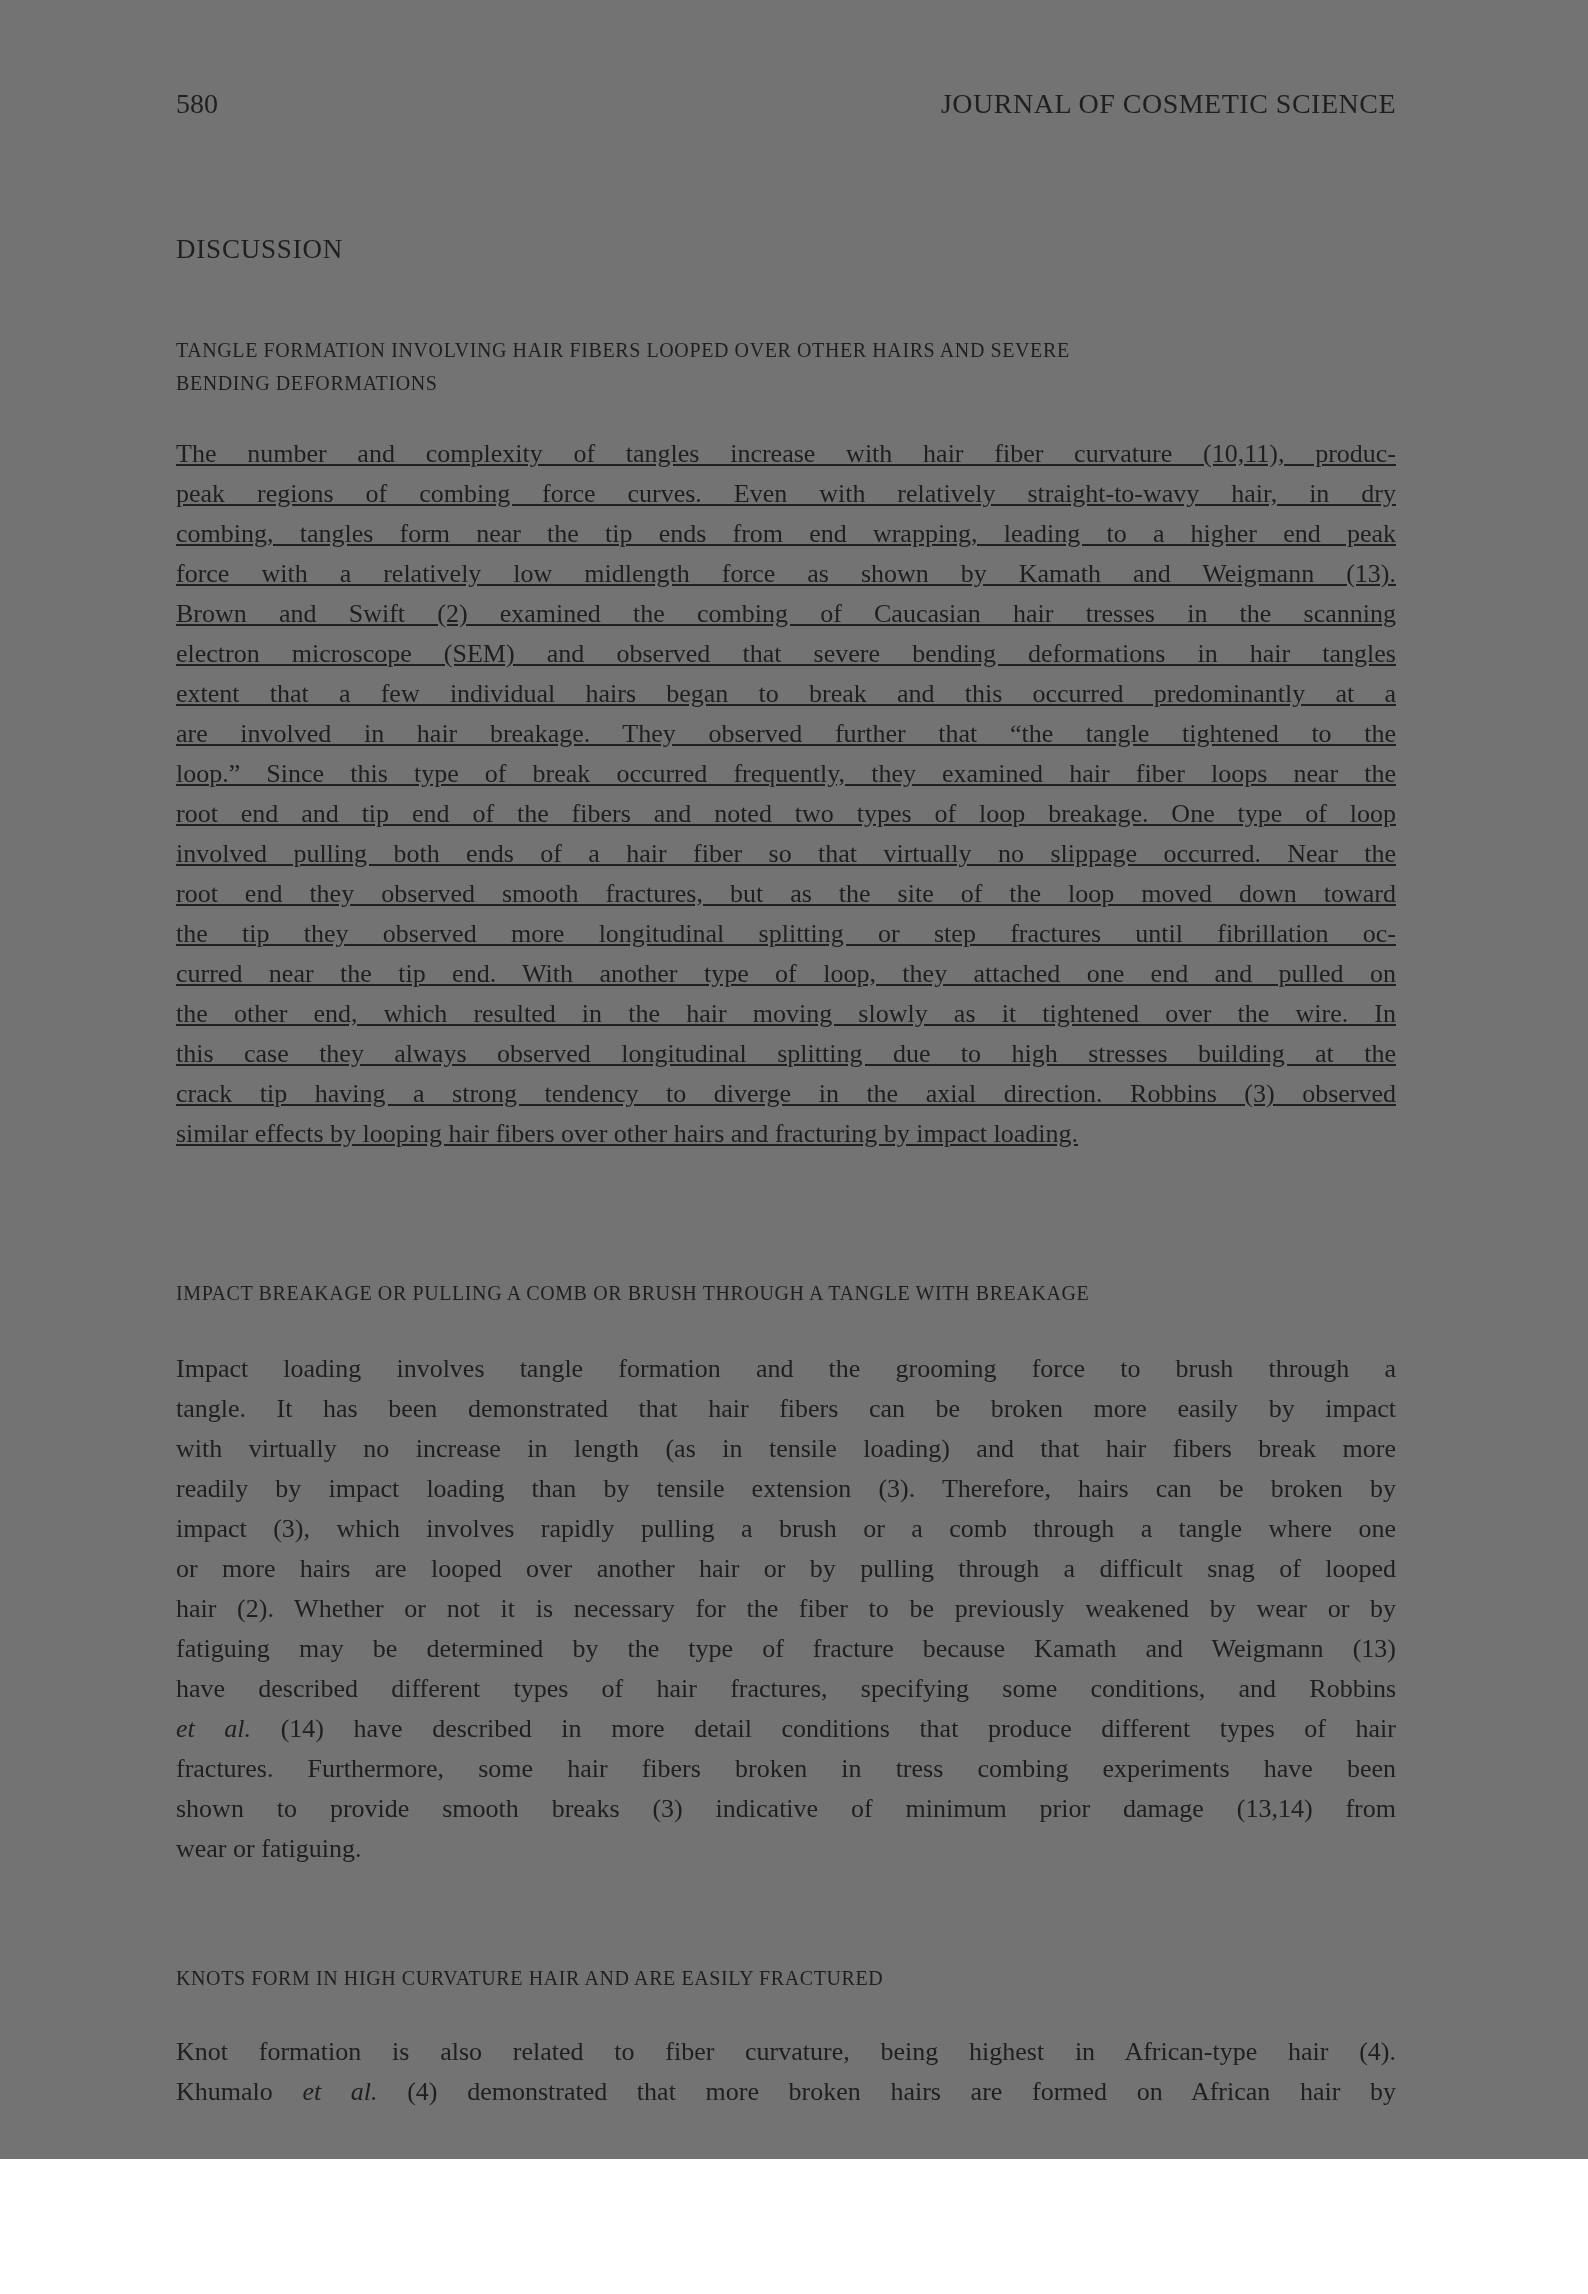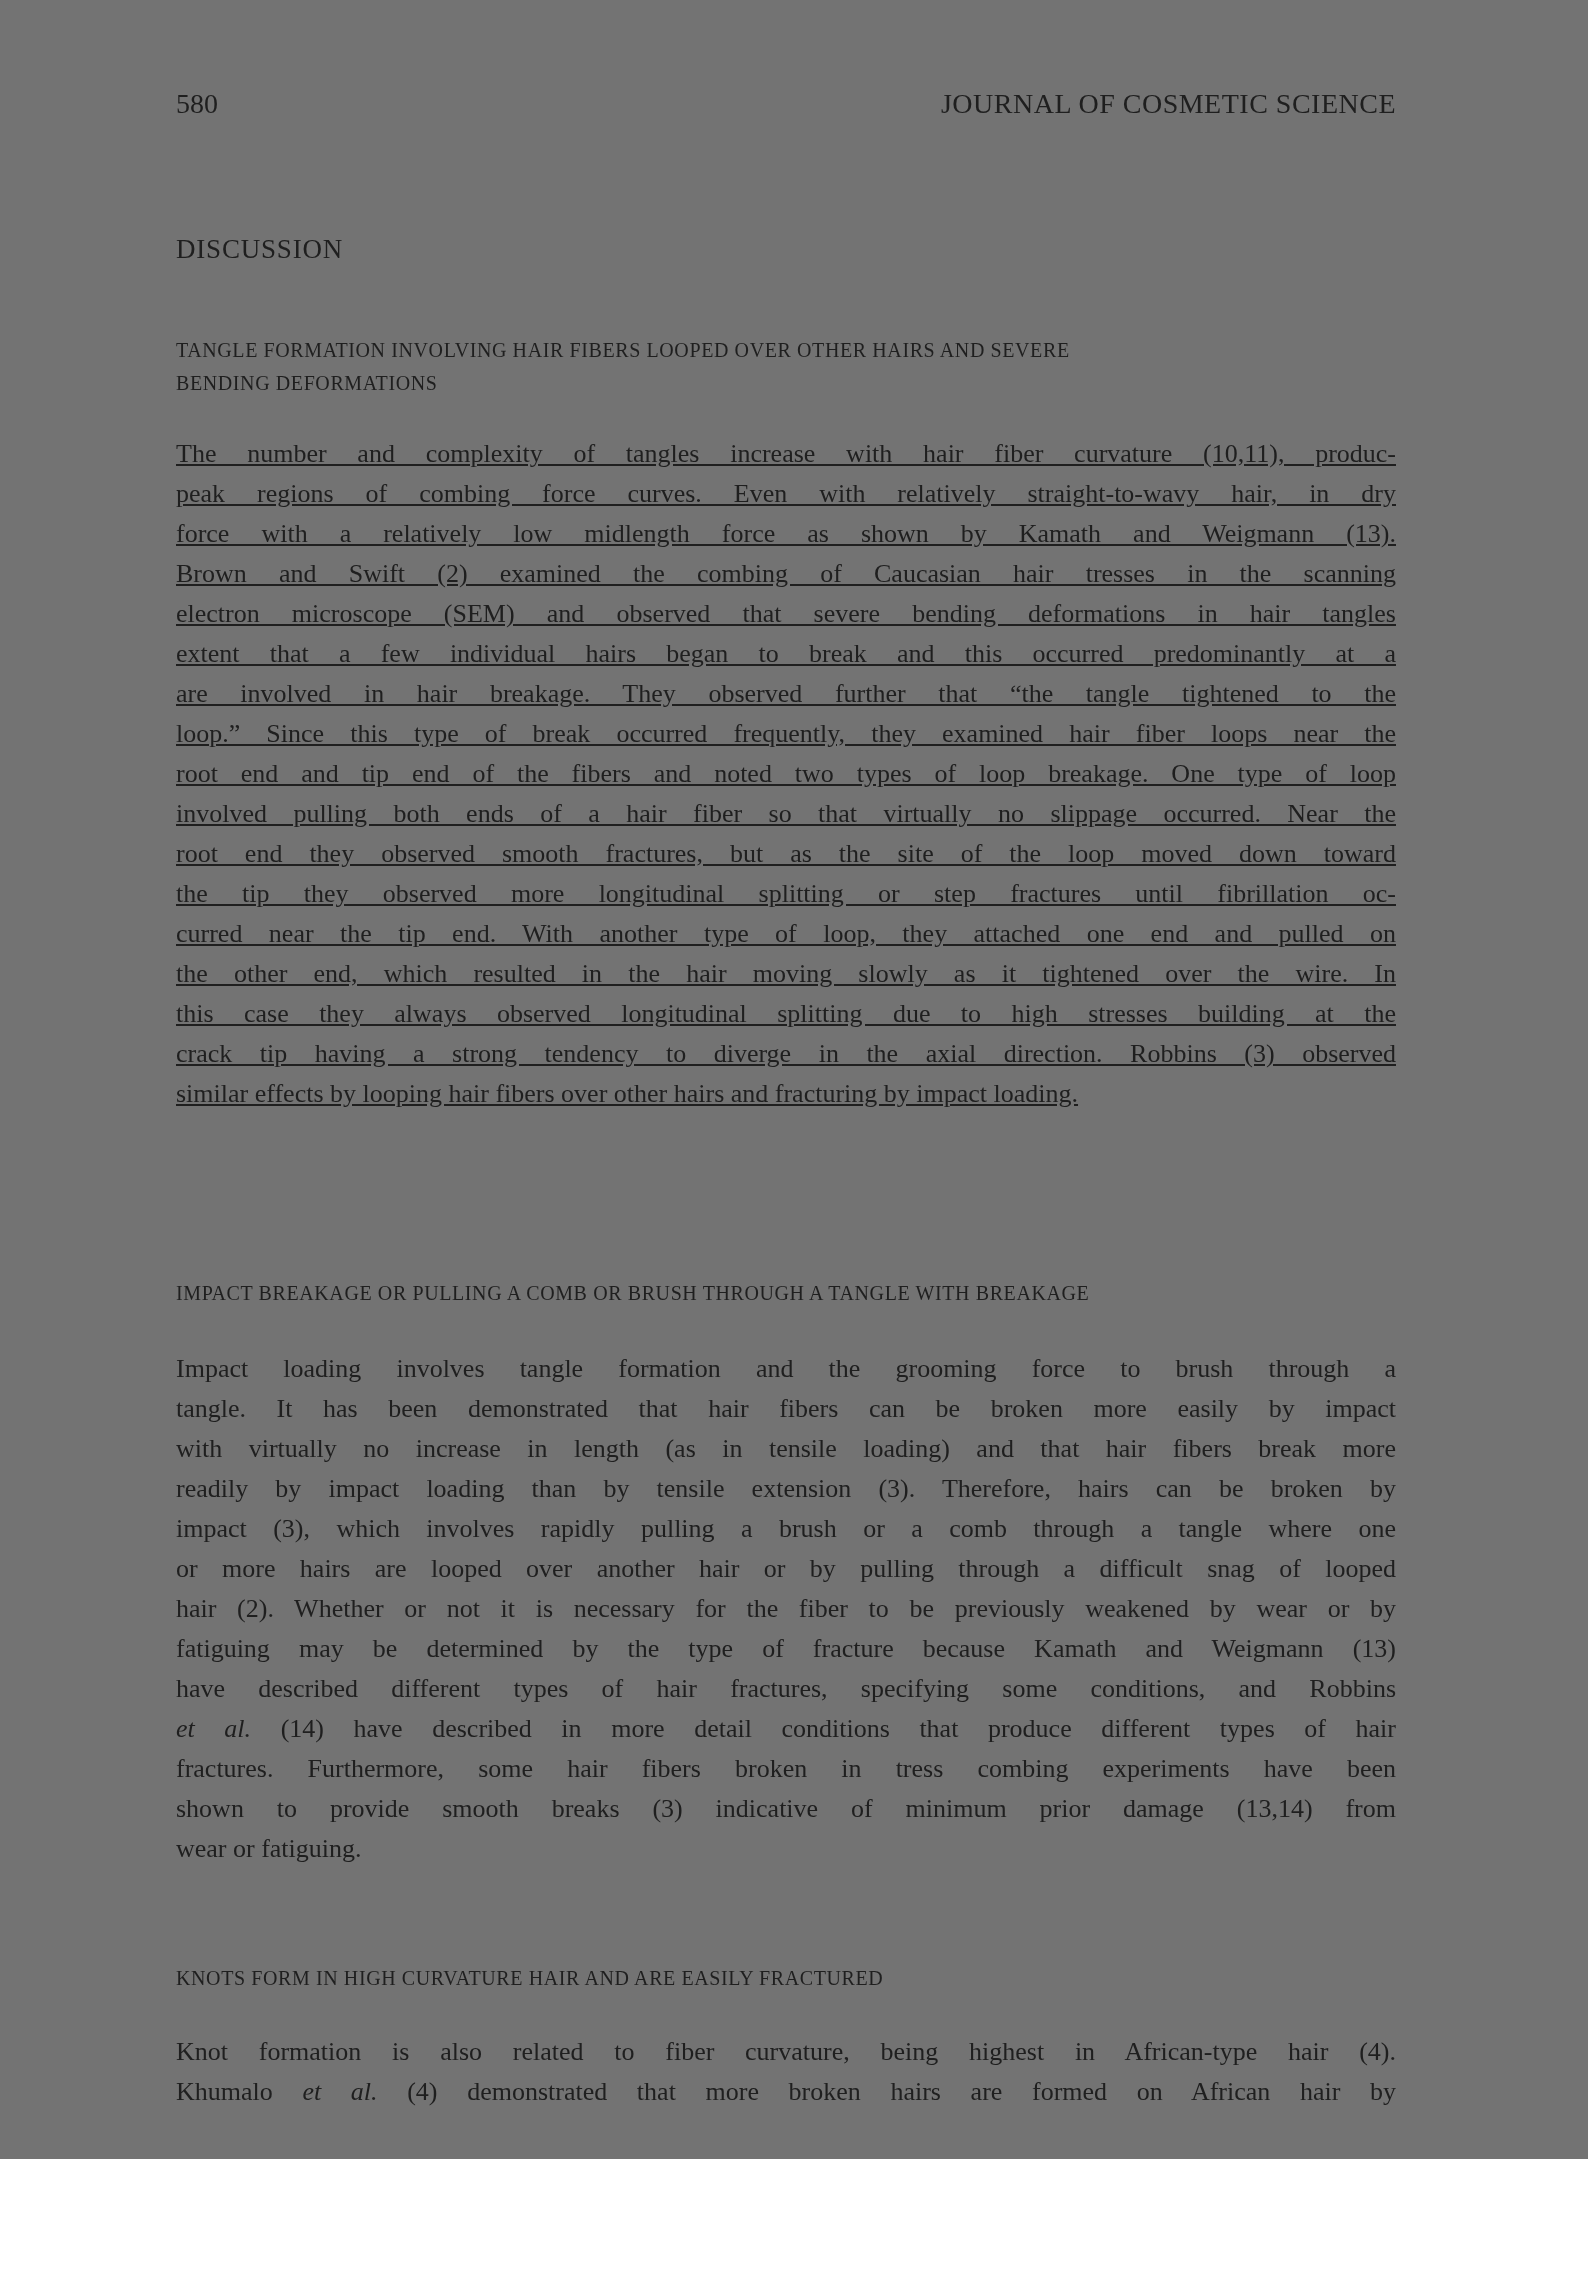--- a/index.html
+++ b/index.html
@@ -102,20 +102,21 @@
     <h1 class="discussion-title">DISCUSSION</h1>
 
     <div class="subhead subhead-1">
       <div>TANGLE FORMATION INVOLVING HAIR FIBERS LOOPED OVER OTHER HAIRS AND SEVERE</div>
       <div>BENDING DEFORMATIONS</div>
     </div>
 
     <div class="para para-1">
       <div class="pline">The number and complexity of tangles increase with hair fiber curvature (10,11), produc-</div>
       <div class="pline">peak regions of combing force curves. Even with relatively straight-to-wavy hair, in dry</div>
+      <div class="pline">combing, tangles form near the tip ends from end wrapping, leading to a higher end peak</div>
       <div class="pline">force with a relatively low midlength force as shown by Kamath and Weigmann (13).</div>
       <div class="pline">Brown and Swift (2) examined the combing of Caucasian hair tresses in the scanning</div>
       <div class="pline">electron microscope (SEM) and observed that severe bending deformations in hair tangles</div>
       <div class="pline">extent that a few individual hairs began to break and this occurred predominantly at a</div>
       <div class="pline">are involved in hair breakage. They observed further that “the tangle tightened to the</div>
       <div class="pline">loop.” Since this type of break occurred frequently, they examined hair fiber loops near the</div>
       <div class="pline">root end and tip end of the fibers and noted two types of loop breakage. One type of loop</div>
       <div class="pline">involved pulling both ends of a hair fiber so that virtually no slippage occurred. Near the</div>
       <div class="pline">root end they observed smooth fractures, but as the site of the loop moved down toward</div>
       <div class="pline">the tip they observed more longitudinal splitting or step fractures until fibrillation oc-</div>

